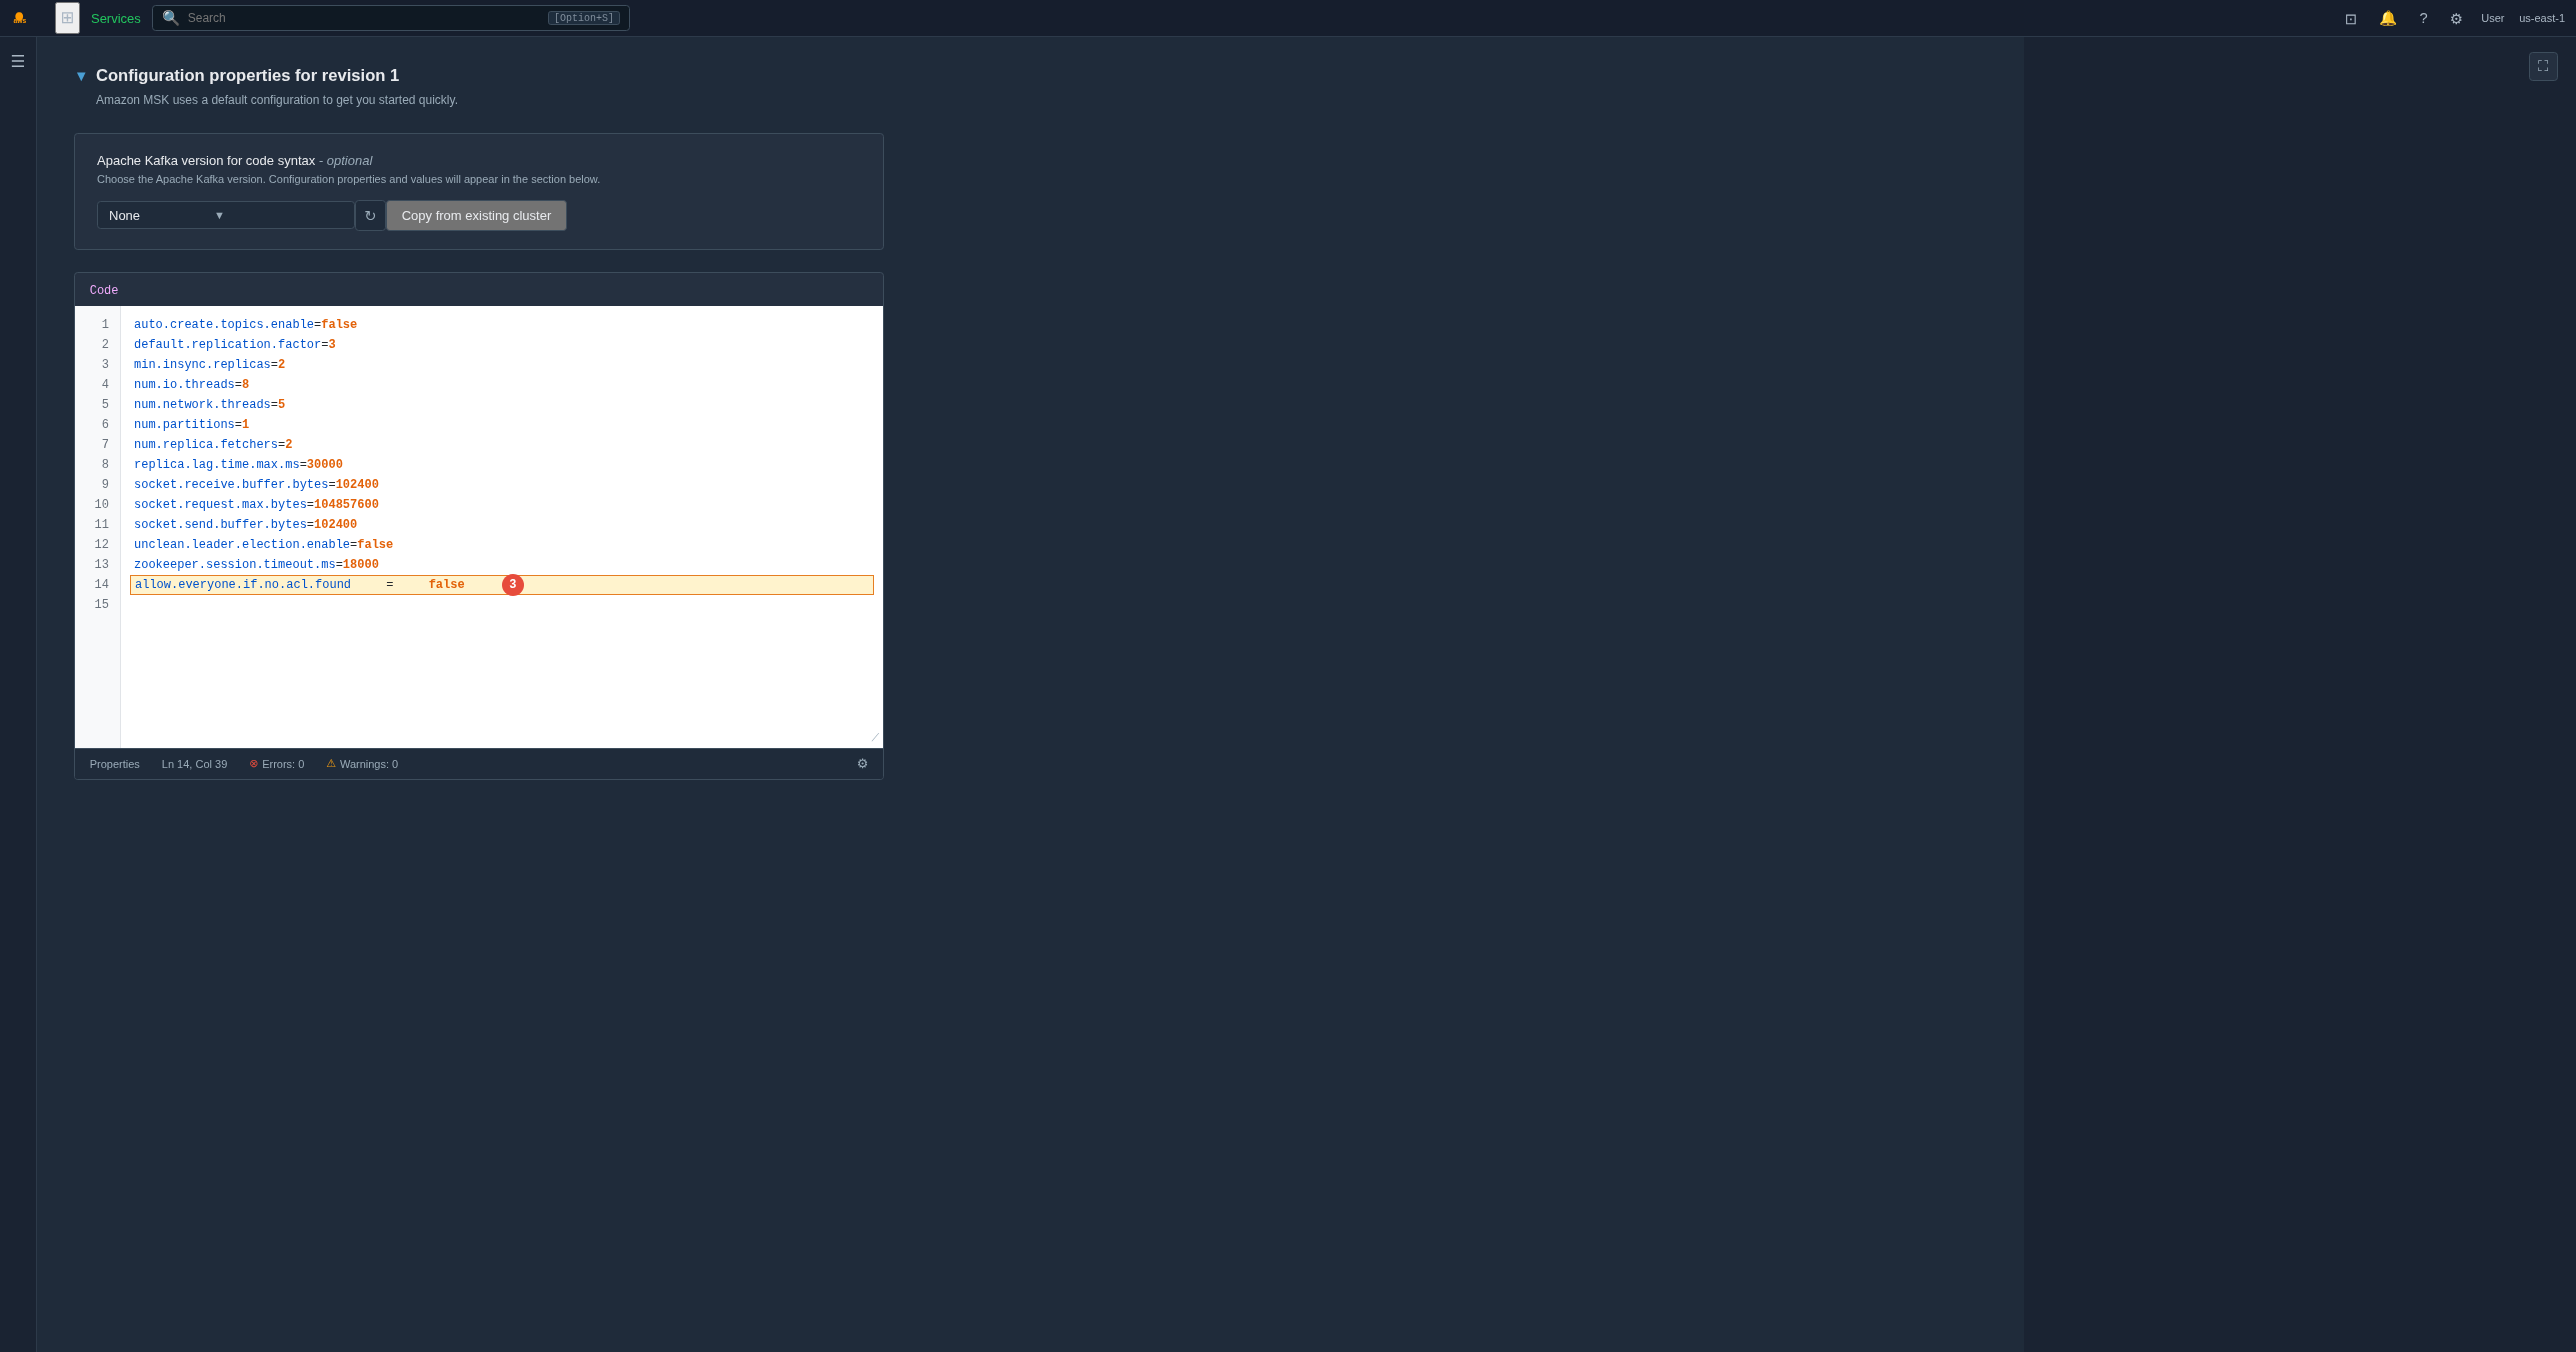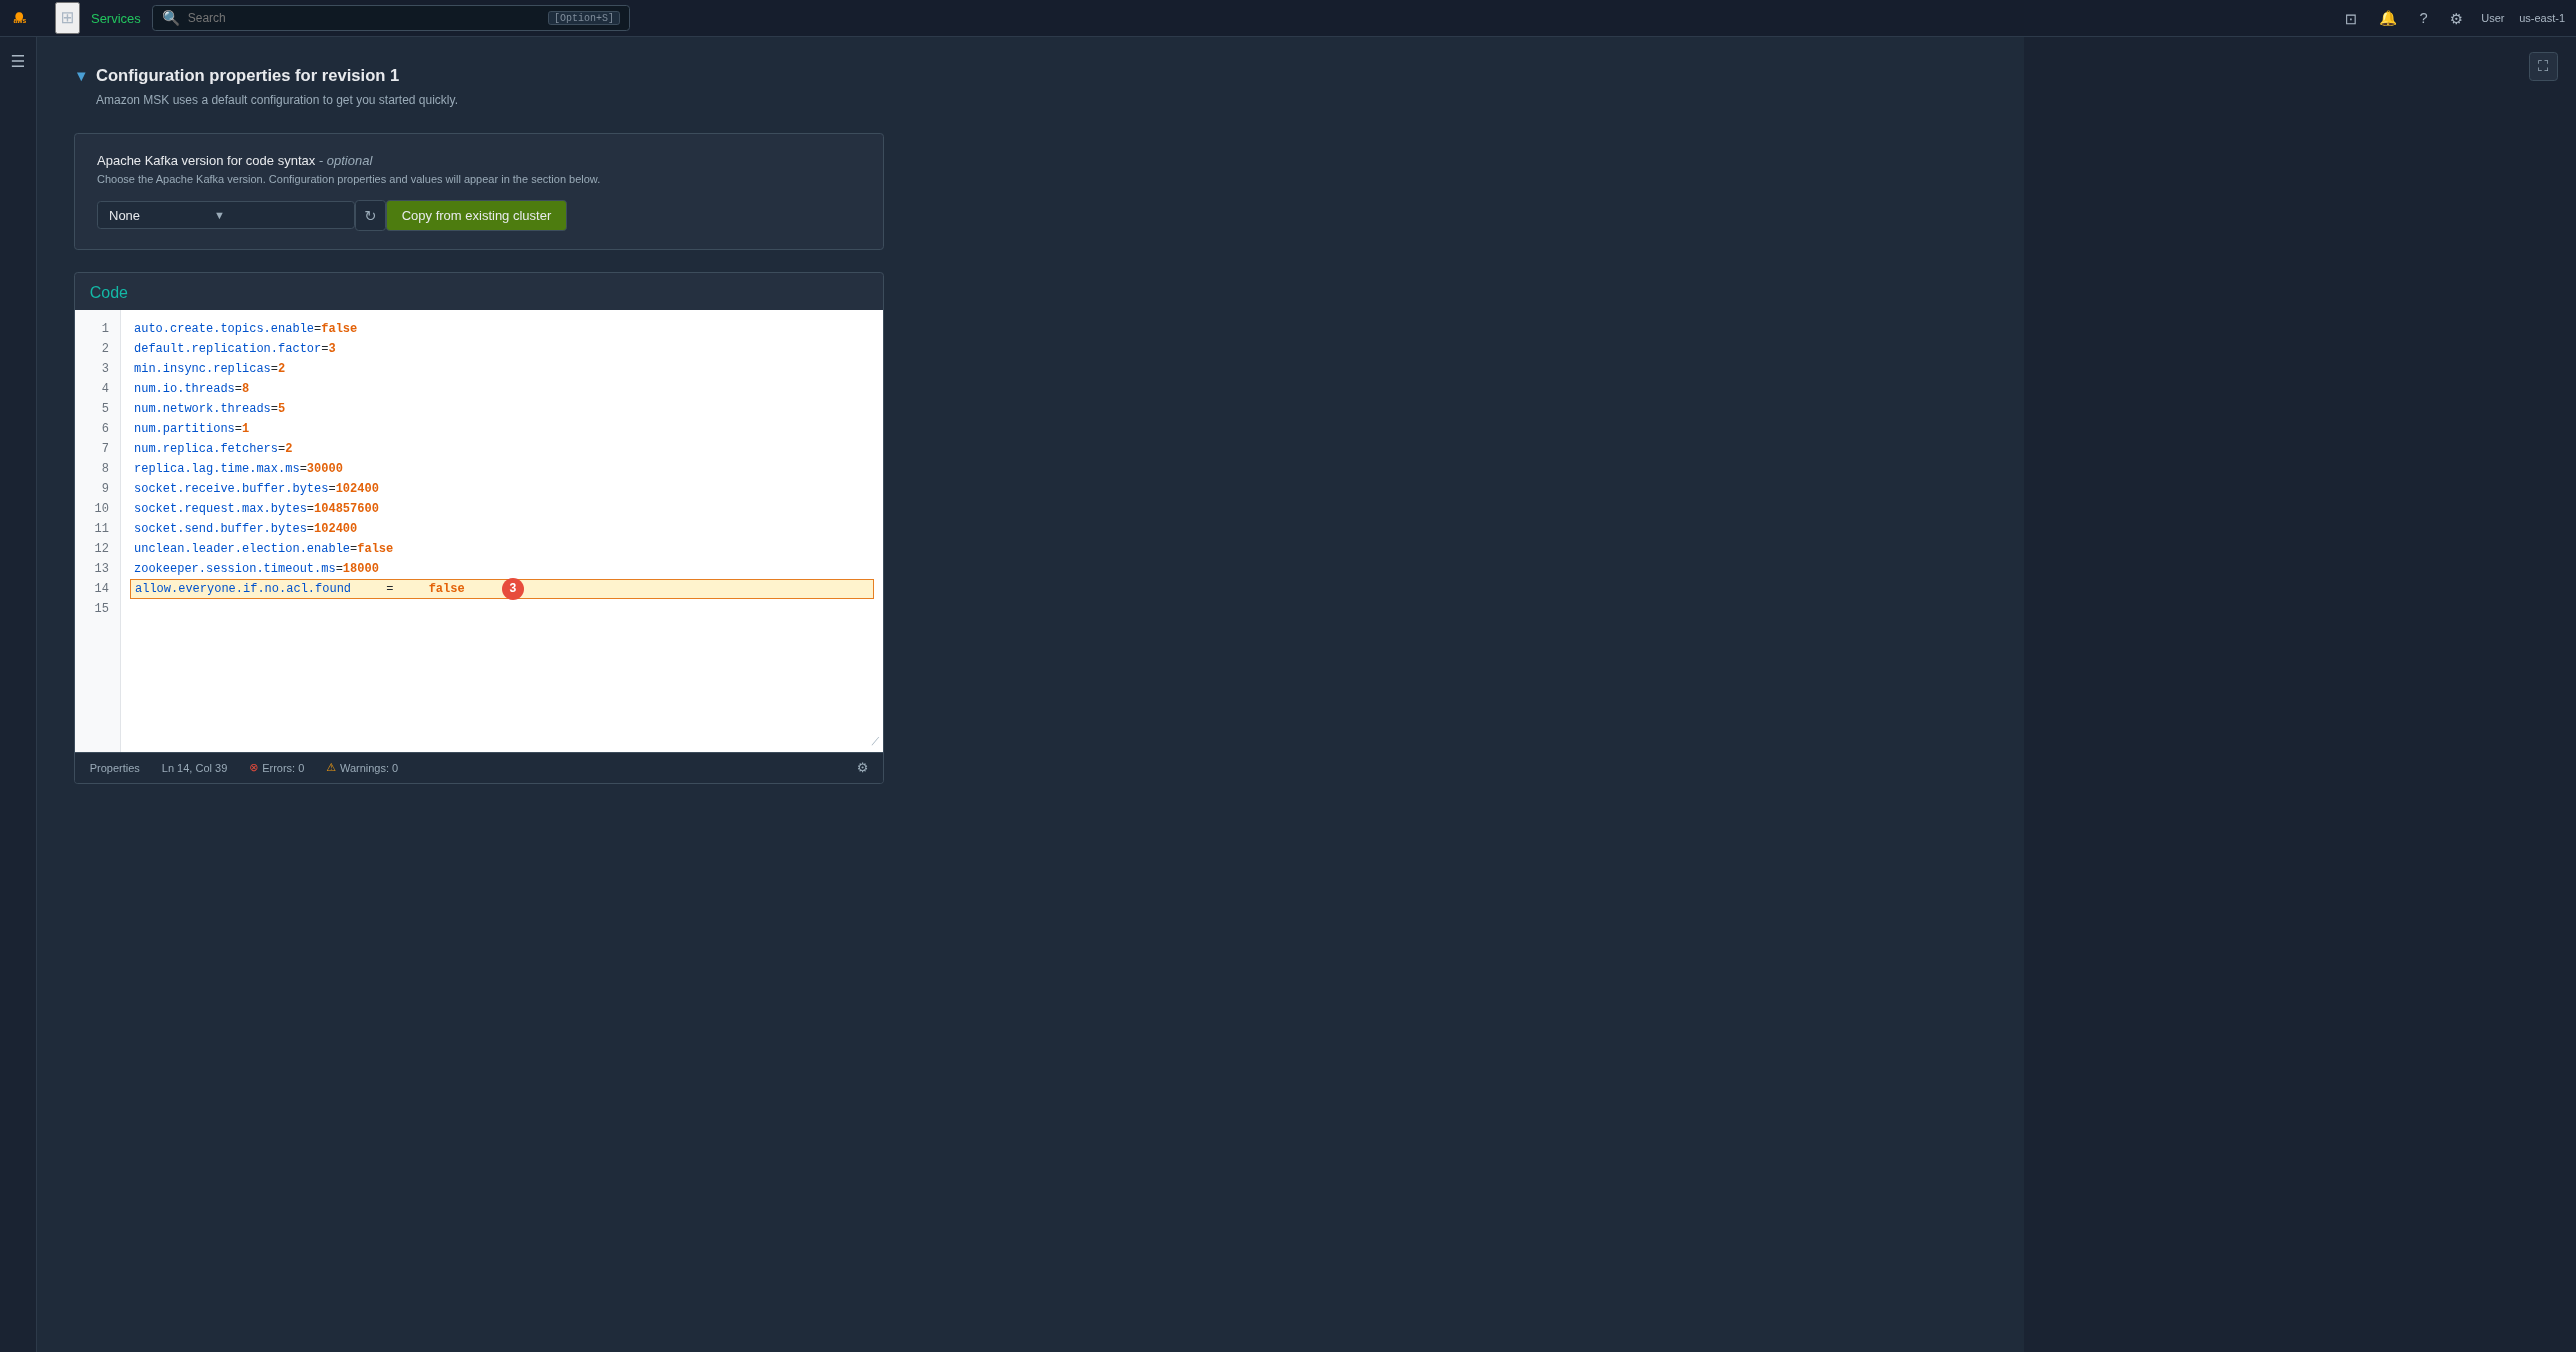--- a/index.html
+++ b/index.html
@@ -213,43 +213,44 @@
       width: 31px;
       height: 31px;
       display: flex;
       align-items: center;
       justify-content: center;
       cursor: pointer;
       color: #9aabb8;
       font-size: 14.7px;
     }
     .copy-cluster-btn {
-      background: #4d7c0f;
+      background: #737373;
       border: 0.9px solid #3d4d5c;
       border-radius: 3.7px;
       padding: 5.5px 14.7px;
       color: #e8eaed;
       font-size: 13px;
       cursor: pointer;
       height: 31px;
       display: flex;
       align-items: center;
     }
 
     
     .code-section {
       background: #253040;
       border: 0.9px solid #3d4d5c;
       border-radius: 3.7px;
       overflow: hidden;
     }
     .code-label {
-      color: #14b8a6;
-      font-size: 16px;
+      color: #f0abfc;
+      font-size: 12px;
       padding: 11px 14.7px 7.4px;
+      font-family: Liberation Mono, monospace;
     }
     .code-editor {
       background: #ffffff;
       margin: 0;
       display: flex;
       min-height: 442px;
     }
     .line-numbers {
       background: #f8f9fa;
       border-right: 0.9px solid #e1e4e8;

